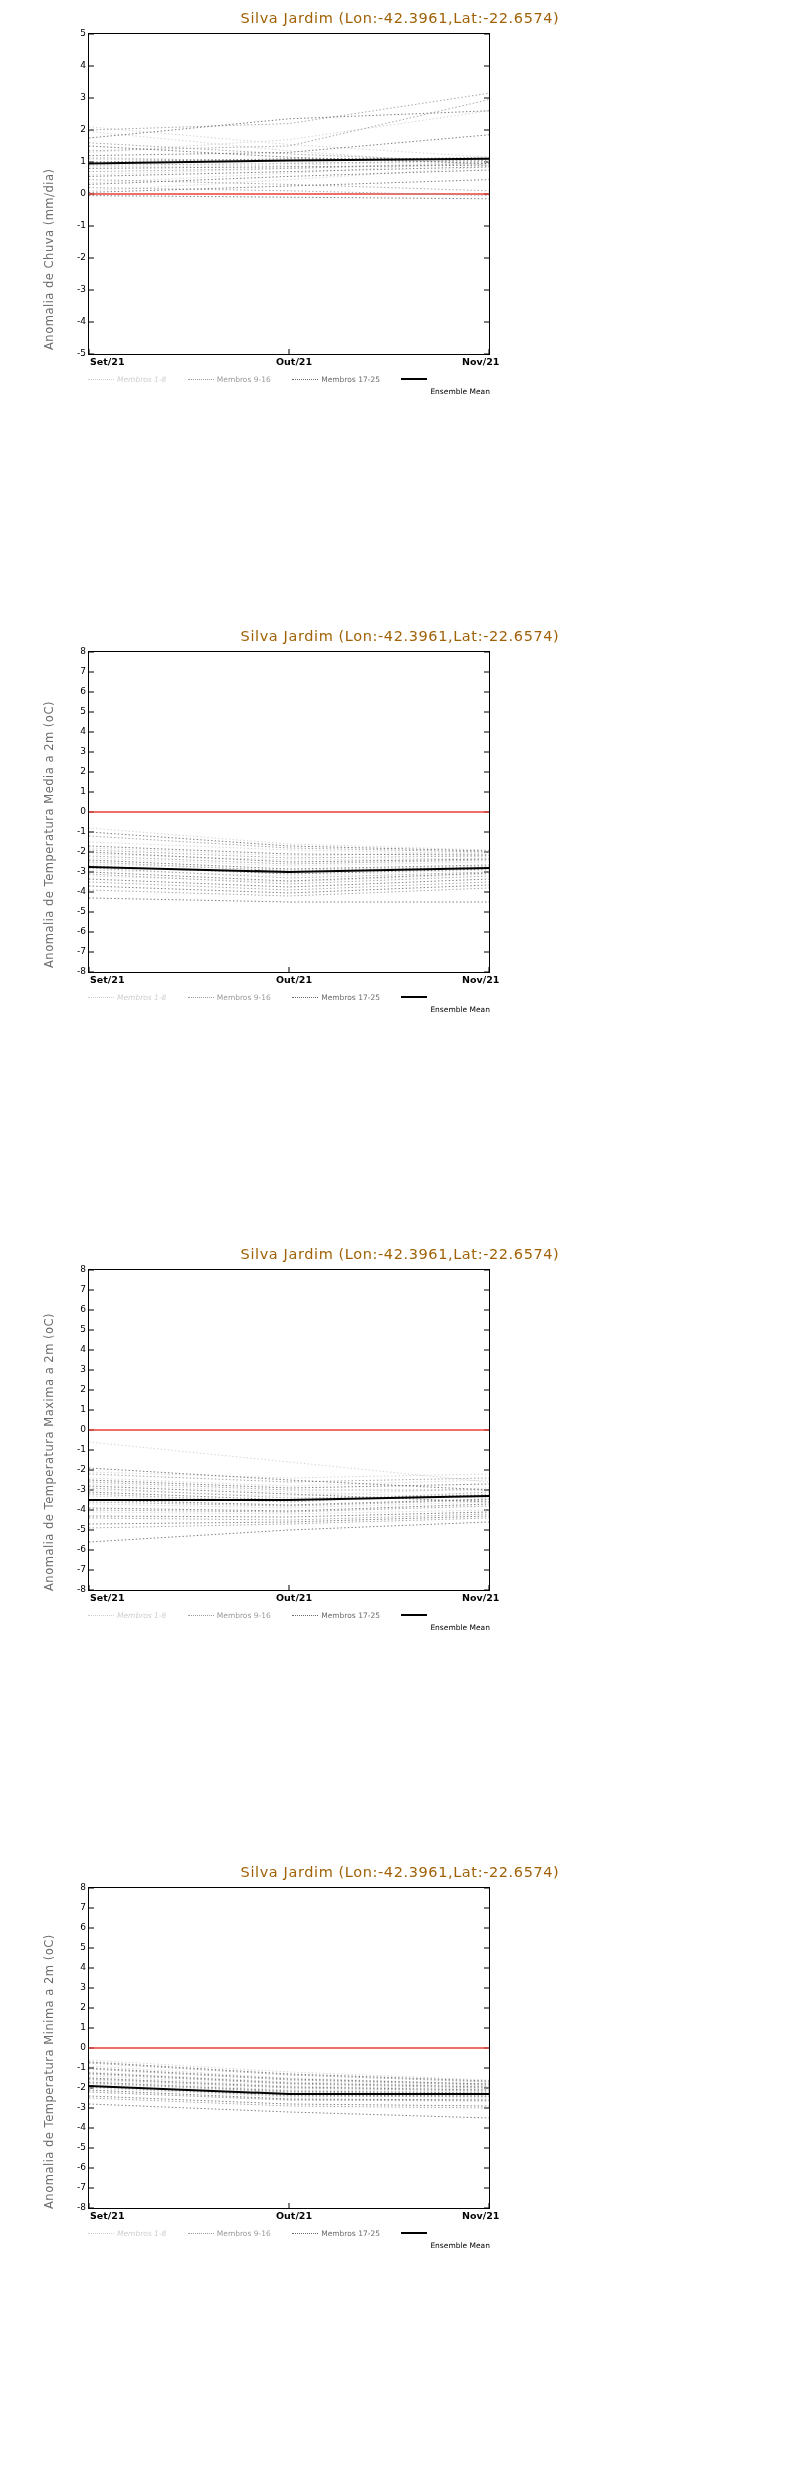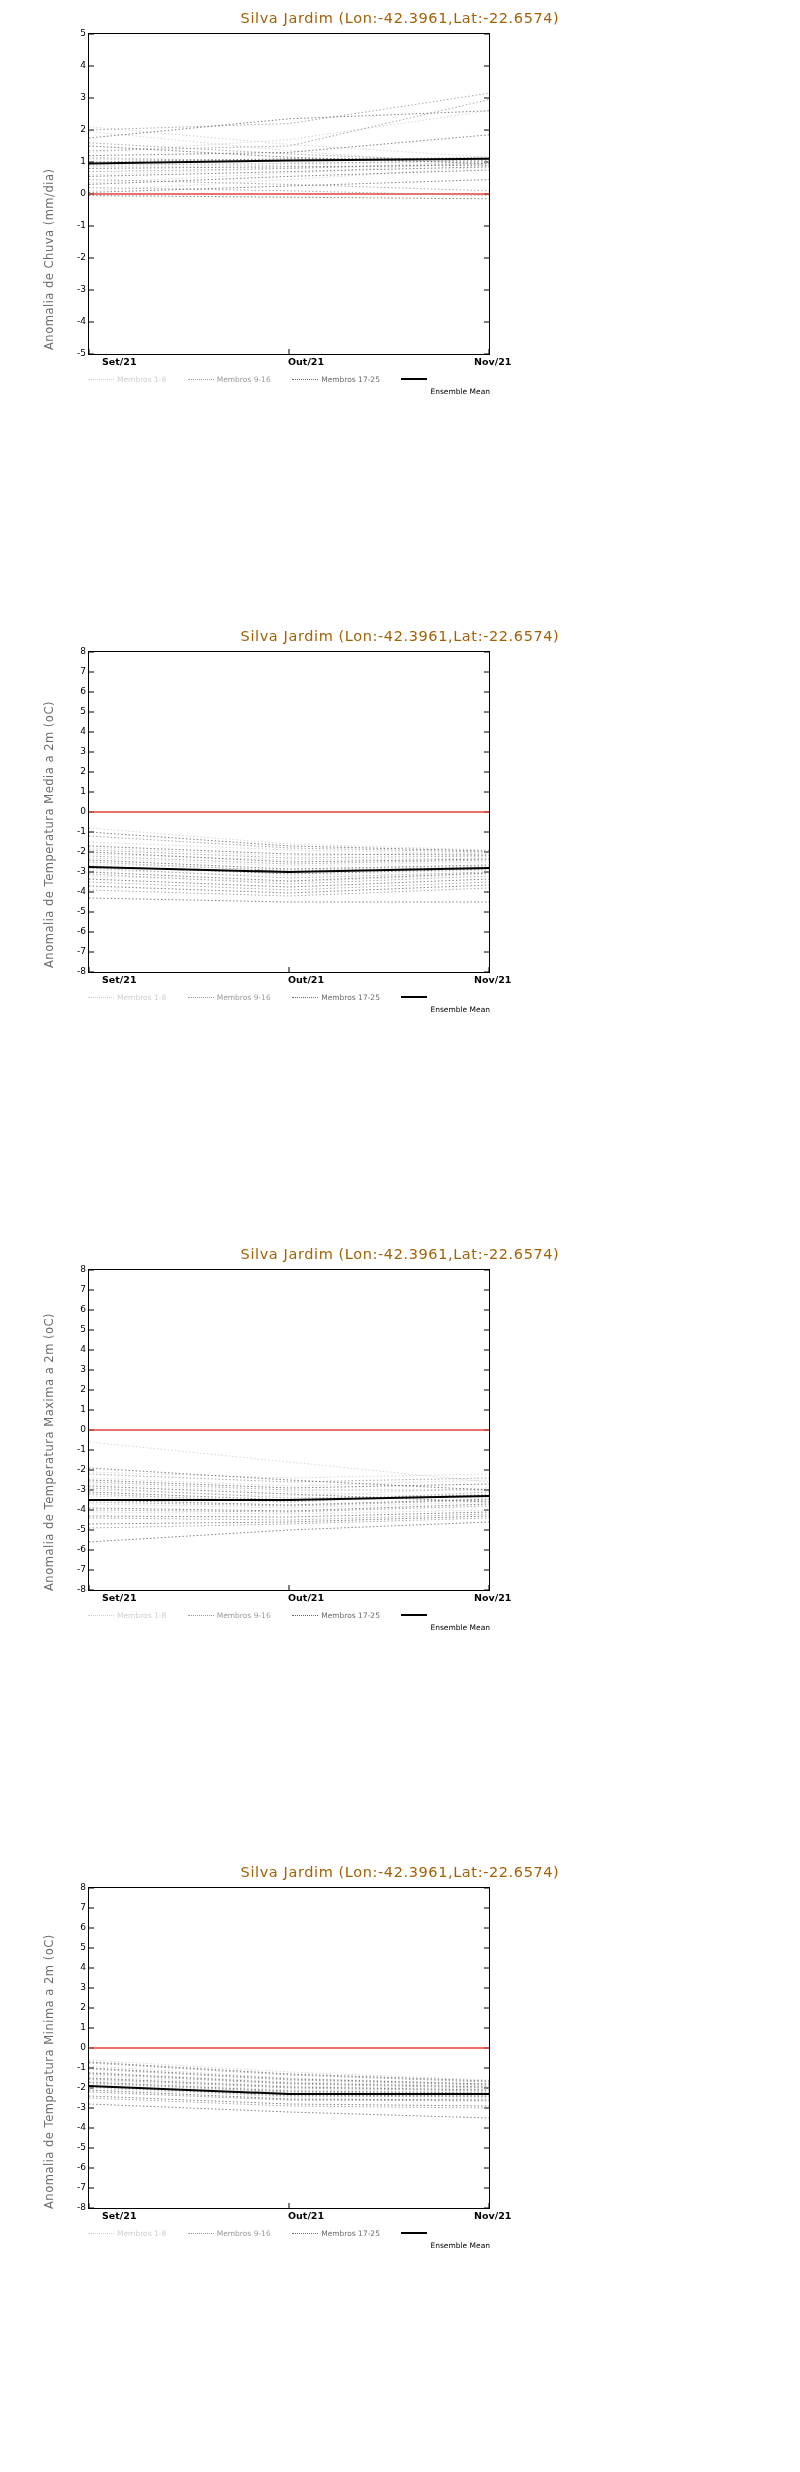--- a/index.html
+++ b/index.html
@@ -67,21 +67,21 @@
   }
   .ytick-wrap {
     position: absolute;
     left: 62px;
     top: 33px;
     width: 24px;
     height: 322px;
   }
   .xtick-wrap {
     position: absolute;
-    left: 16px;
+    left: 4px;
     top: 356px;
     width: 772px;
     height: 16px;
   }
   .xtick {
     position: absolute;
     font-size: 9.5px;
     color: #000;
     font-weight: bold;
     white-space: nowrap;
@@ -103,21 +103,21 @@
     white-space: nowrap;
   }
   .legend-swatch {
     width: 26px;
     height: 0;
     margin-right: 3px;
     border-top-width: 1px;
     border-top-style: solid;
   }
   .lg1 .legend-swatch { border-top-color: #cfcfcf; border-top-style: dotted; }
-  .lg1 .legend-text { color: #cfcfcf; }
+  .lg1 .legend-text { color: #cfcfcf; font-style: italic; }
   .lg2 .legend-swatch { border-top-color: #9a9a9a; border-top-style: dotted; }
   .lg2 .legend-text { color: #9a9a9a; }
   .lg3 .legend-swatch { border-top-color: #6a6a6a; border-top-style: dotted; }
   .lg3 .legend-text { color: #6a6a6a; }
   .lg4 .legend-swatch { border-top-color: #000000; border-top-width: 2px; border-top-style: solid; }
   .lg4 .legend-text { color: #000000; margin-top: 24px; }
   svg { display: block; }
 </style>
 </head>
 <body>

